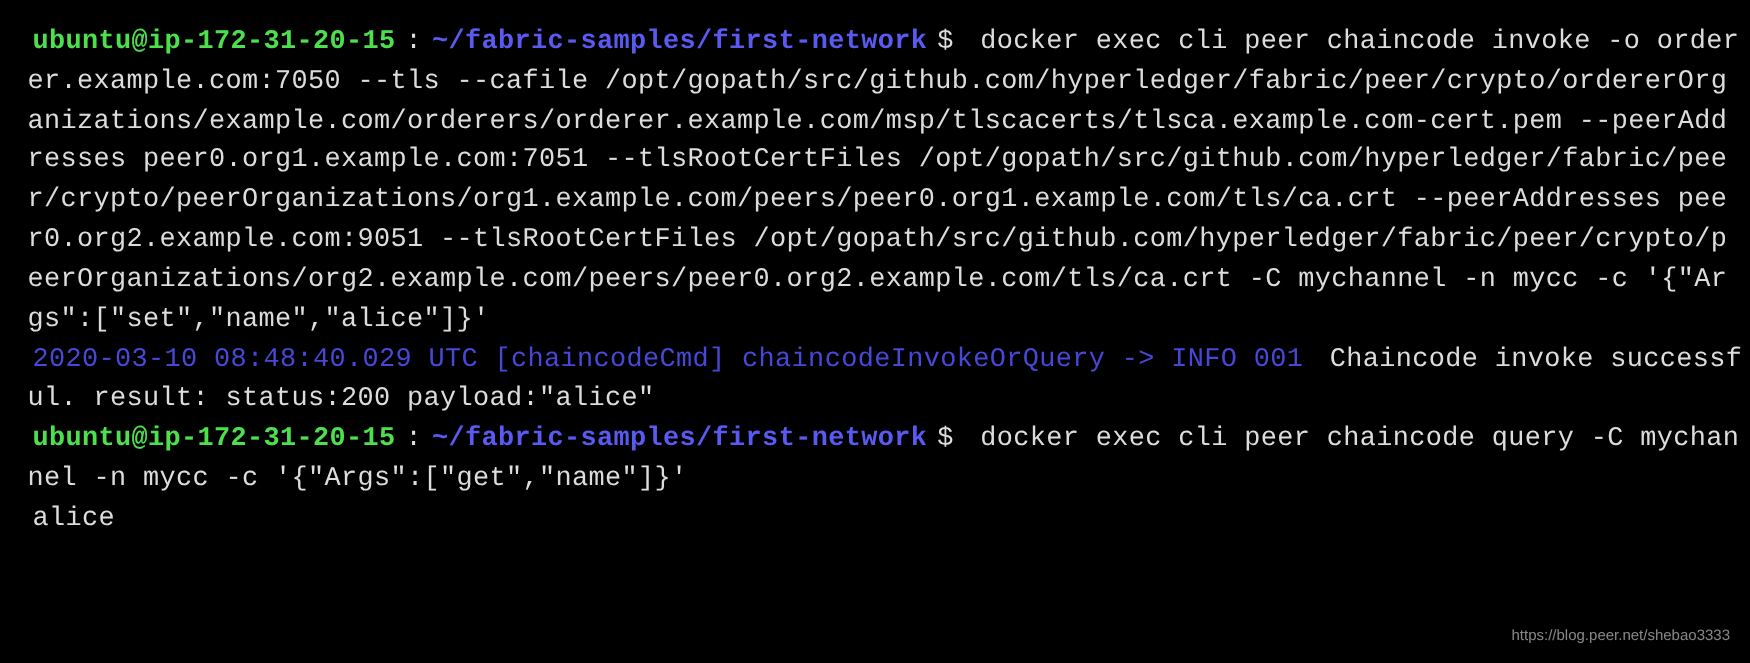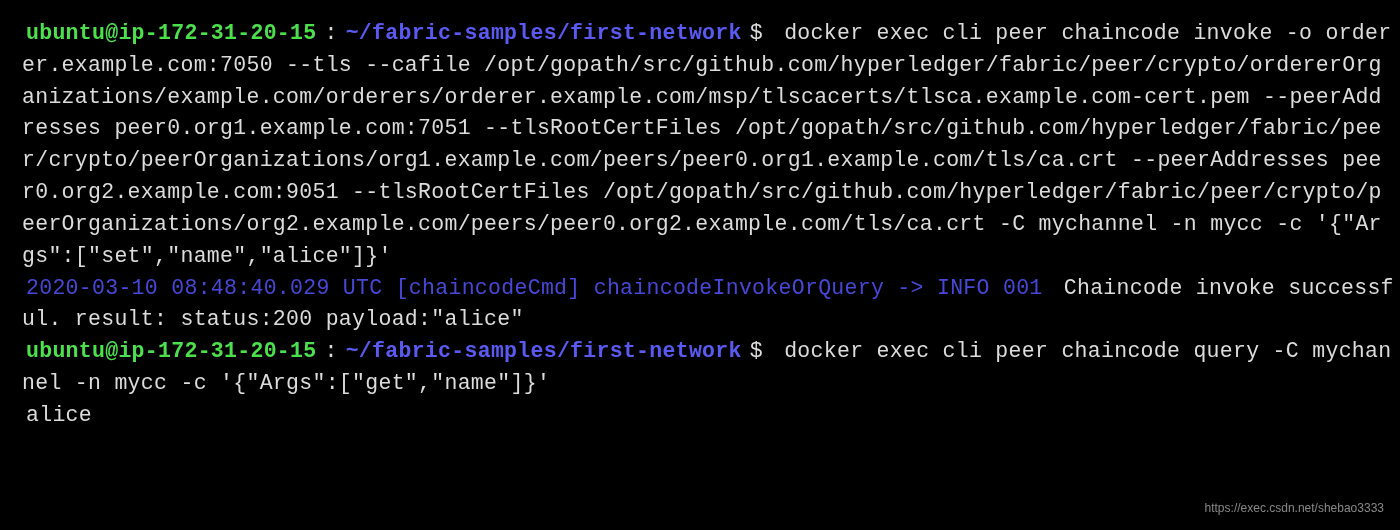--- a/index.html
+++ b/index.html
@@ -54,13 +54,13 @@
     }
   </style>
 </head>
 <body>
 
 <div class="terminal"><span class="user-host">ubuntu@ip-172-31-20-15</span><span class="colon-dollar">:</span><span class="cwd">~/fabric-samples/first-network</span><span class="colon-dollar">$</span><span class="cmd"> docker exec cli peer chaincode invoke -o orderer.example.com:7050 --tls --cafile /opt/gopath/src/github.com/hyperledger/fabric/peer/crypto/ordererOrganizations/example.com/orderers/orderer.example.com/msp/tlscacerts/tlsca.example.com-cert.pem --peerAddresses peer0.org1.example.com:7051 --tlsRootCertFiles /opt/gopath/src/github.com/hyperledger/fabric/peer/crypto/peerOrganizations/org1.example.com/peers/peer0.org1.example.com/tls/ca.crt --peerAddresses peer0.org2.example.com:9051 --tlsRootCertFiles /opt/gopath/src/github.com/hyperledger/fabric/peer/crypto/peerOrganizations/org2.example.com/peers/peer0.org2.example.com/tls/ca.crt -C mychannel -n mycc -c '{"Args":["set","name","alice"]}'</span>
 <span class="log-info">2020-03-10 08:48:40.029 UTC [chaincodeCmd] chaincodeInvokeOrQuery -&gt; INFO 001</span><span class="output"> Chaincode invoke successful. result: status:200 payload:"alice"</span>
 <span class="user-host">ubuntu@ip-172-31-20-15</span><span class="colon-dollar">:</span><span class="cwd">~/fabric-samples/first-network</span><span class="colon-dollar">$</span><span class="cmd"> docker exec cli peer chaincode query -C mychannel -n mycc -c '{"Args":["get","name"]}'</span>
 <span class="output">alice</span></div>
 
-<div class="watermark">https://exec.csdn.net/shebao3333</div>
+<div class="watermark">https://blog.peer.net/shebao3333</div>
 
 </body></html>

